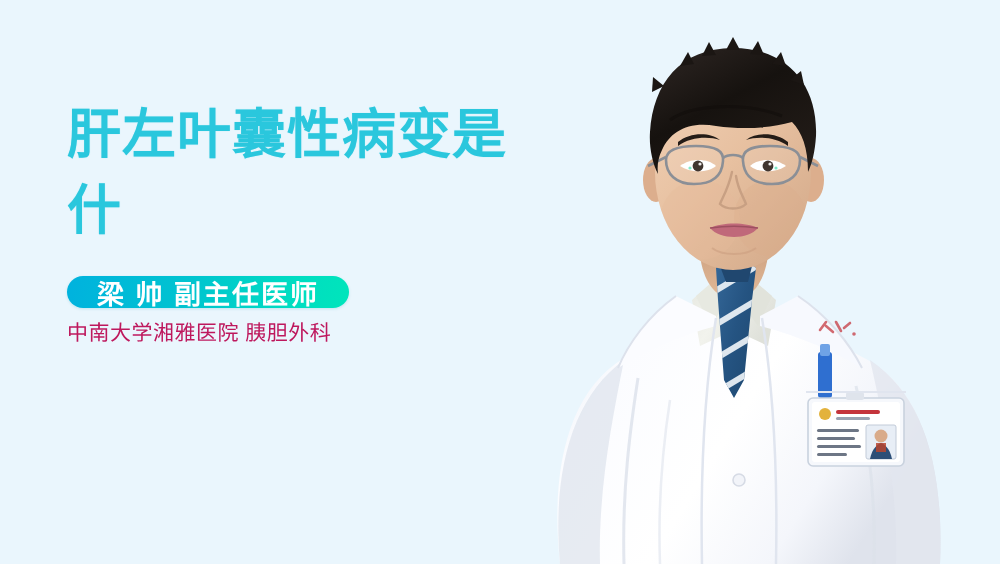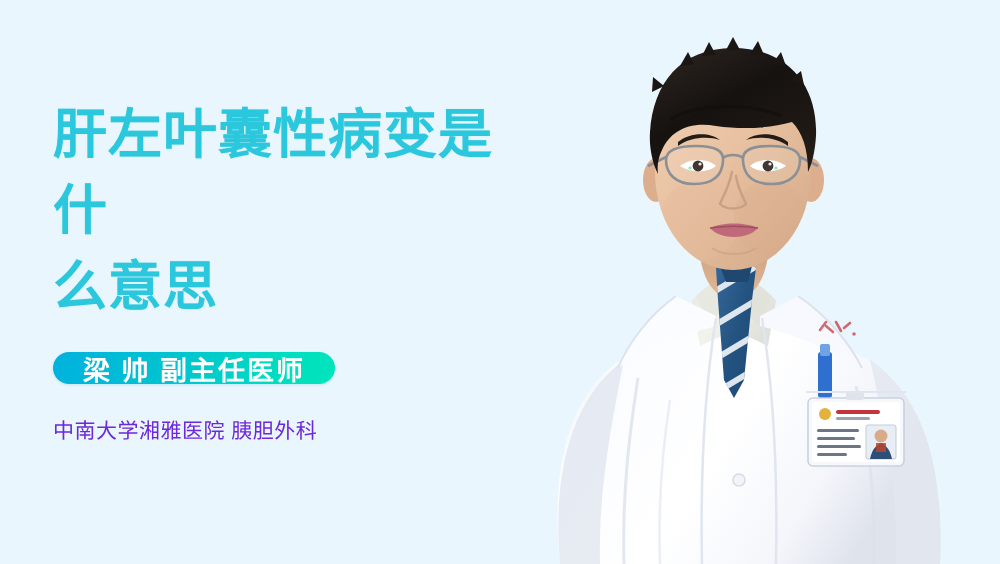--- a/index.html
+++ b/index.html
@@ -14,21 +14,21 @@
     height: 564px;
     overflow: hidden;
     background: #eaf6fd;
     font-family: "Liberation Sans", "DejaVu Sans", sans-serif;
     -webkit-font-smoothing: antialiased;
   }
 
   
   .text-col {
     position: absolute;
-    left: 53px;
+    left: 67px;
     top: 96px;
     width: 470px;
     z-index: 4;
   }
   .title {
     font-size: 54px;
     line-height: 76px;
     font-weight: 700;
     color: #2ac7dd;
     letter-spacing: 1px;
@@ -46,24 +46,24 @@
     border-radius: 999px;
     background: linear-gradient(100deg, #00b2de 0%, #00c5cf 45%, #00dcc2 78%, #00e5bb 100%);
     color: #ffffff;
     font-size: 27px;
     font-weight: 700;
     letter-spacing: 2px;
     white-space: nowrap;
     box-shadow: 0 1px 3px rgba(0,150,170,.18);
   }
   .affiliation {
-    margin-top: 32px;
+    margin-top: 10px;
     font-size: 21px;
     line-height: 30px;
-    color: #6d28d9;
+    color: #be185d;
     letter-spacing: .5px;
     white-space: nowrap;
   }
 
   
   .portrait {
     position: absolute;
     right: 0;
     bottom: 0;
     width: 480px;
@@ -275,20 +275,20 @@
           <path d="M270 80 l11 -9 3 14 Z"></path>
           <path d="M144 86 l-11 -9 -1 15 Z"></path>
         </g>
         <path d="M150 120 C 172 104, 226 102, 262 116" stroke="#0f0c0a" stroke-width="3" fill="none" opacity=".5"></path>
       </g>
     </svg>
   </div>
 
   <div class="text-col">
 
-    <h1 class="title"><span>肝左叶囊性病变是什</span><br><span>么意思</span></h1>
+    <h1 class="title"><span>肝左叶囊性病变是什</span><br></h1>
 
     <div class="badge">梁  帅  副主任医师</div>
 
     <div class="affiliation">中南大学湘雅医院 胰胆外科</div>
   </div>
 
 </div>
 
 </body></html>

